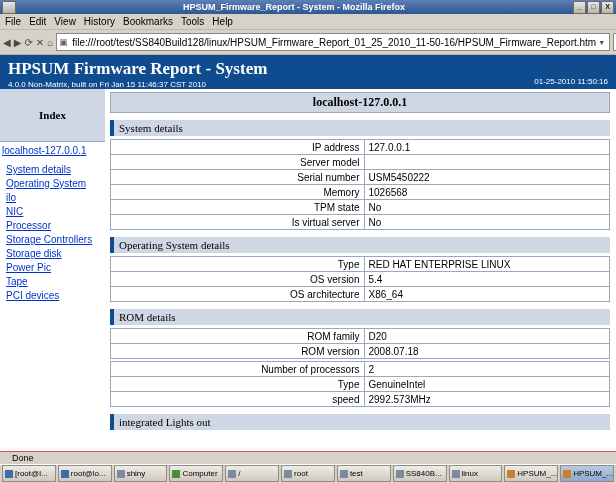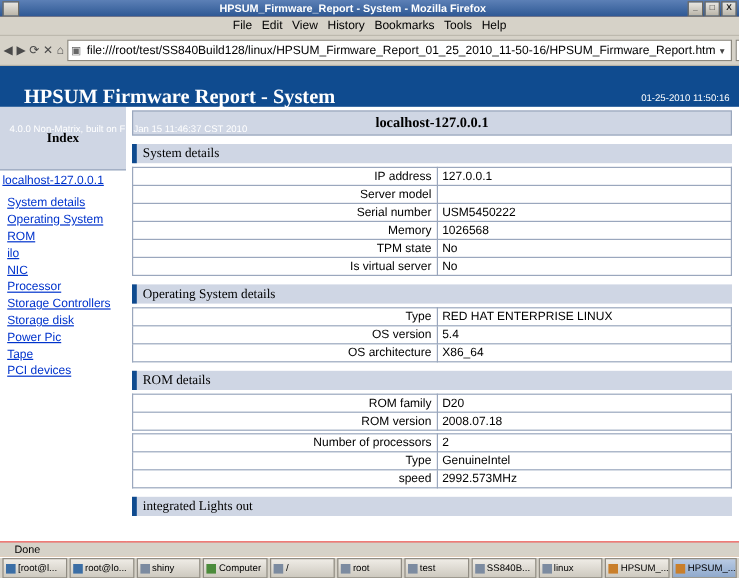--- a/index.html
+++ b/index.html
@@ -21,21 +21,21 @@
   .tb-btn{
     width:11px;height:11px;margin-left:1px;
     background:linear-gradient(#e9e7e2,#b9b4a8);
     border:1px solid #6d6a62;font-size:7px;line-height:9px;text-align:center;color:#222;
   }
   .tb-left{width:12px;height:11px;background:linear-gradient(#e9e7e2,#b9b4a8);border:1px solid #6d6a62;}
   
   .menubar{
     height:15px;display:flex;align-items:center;gap:8px;
     background:#d6d2c8;border-bottom:1px solid #bdb9ae;
-    padding:0 5px;font-size:10px;color:#000;justify-content:center;
+    padding:0 5px;font-size:10px;color:#000;
   }
   .menubar span{cursor:default;}
   
   .navbar{
     height:22px;display:flex;align-items:center;gap:3px;
     background:#d6d2c8;padding:1px 3px;border-bottom:1px solid #b6b2a7;
   }
   .navbtn{
     width:20px;height:18px;display:flex;align-items:center;justify-content:center;
     color:#4a4a4a;font-size:10px;
@@ -50,21 +50,21 @@
   .searchbox{
     width:104px;height:16px;display:flex;align-items:center;
     background:#fff;border:1px solid #8b877d;padding:0 2px;font-size:10px;color:#888;
   }
   
   .content{flex:1;background:#fff;overflow:hidden;position:relative;}
   .banner{
     background:#0f4b8f;color:#fff;padding:4px 8px 3px 8px;position:relative;height:34px;
     box-sizing:border-box;
   }
-  .banner h1{margin:12px;font-size:17px;font-family:"Liberation Serif",serif;font-weight:bold;}
+  .banner h1{margin:0;font-size:17px;font-family:"Liberation Serif",serif;font-weight:bold;}
   .banner .sub{font-size:8px;margin-top:1px;}
   .banner .dt{position:absolute;right:8px;bottom:3px;font-size:8px;}
   .body-area{display:flex;height:calc(100% - 34px);}
   .sidebar{width:106px;border-right:1px solid #fff;box-sizing:border-box;}
   .sidebar .sb-head{
     background:#cfd6e4;text-align:center;font-weight:bold;font-size:11px;
     padding:20px 0;border-bottom:1px solid #9aa7bd;font-family:"Liberation Serif",serif;
   }
   .sidebar ul{list-style:none;margin:4px 0 0 0;padding:0 0 0 6px;}
   .sidebar li{margin:0;padding:1px 0;}
@@ -158,21 +158,20 @@
     <div class="body-area">
 
       <div class="sidebar">
         <div class="sb-head">Index</div>
         <div class="root-link">
           <a href="#">localhost-127.0.0.1</a>
         </div>
         <ul>
           <li><a href="#">System details</a></li>
           <li><a href="#">Operating System</a></li>
-          <li><a href="#">ROM</a></li>
           <li><a href="#">ilo</a></li>
           <li><a href="#">NIC</a></li>
           <li><a href="#">Processor</a></li>
           <li><a href="#">Storage Controllers</a></li>
           <li><a href="#">Storage disk</a></li>
           <li><a href="#">Power Pic</a></li>
           <li><a href="#">Tape</a></li>
           <li><a href="#">PCI devices</a></li>
         </ul>
       </div>

